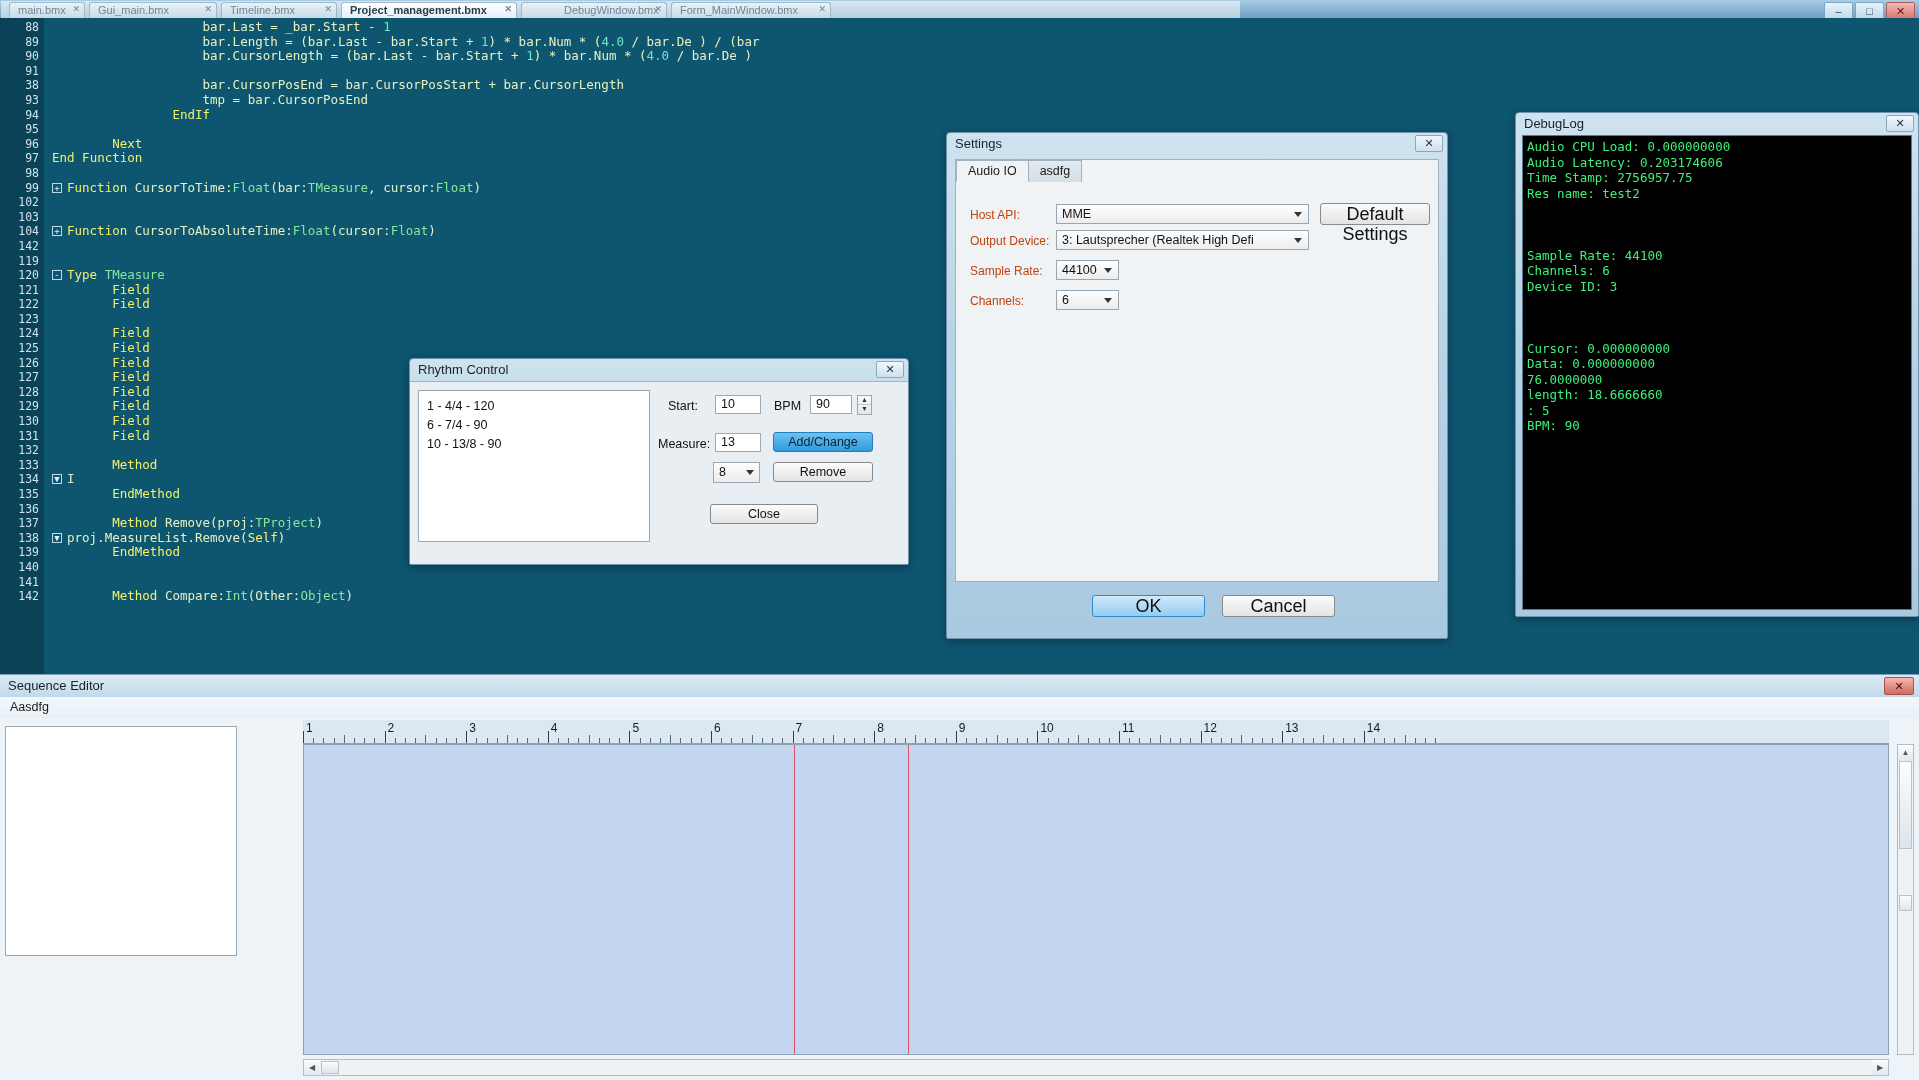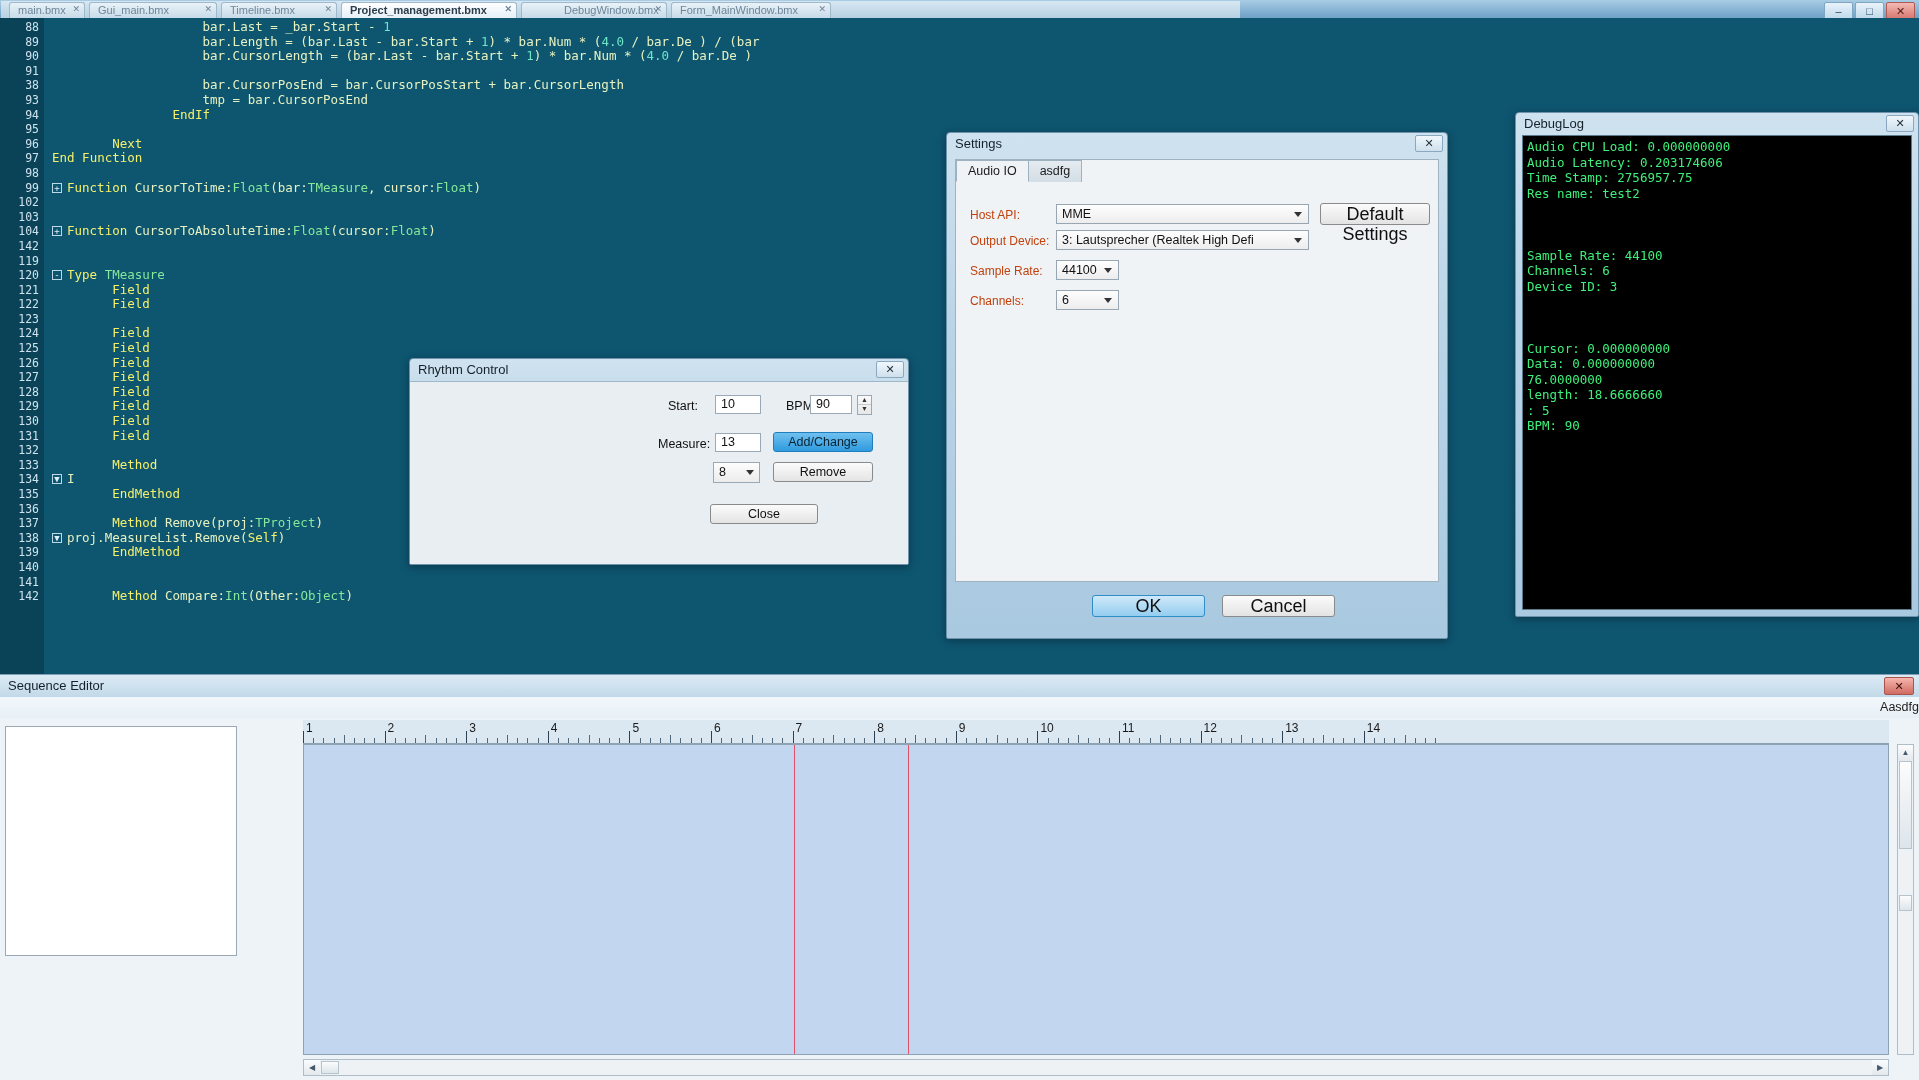--- a/index.html
+++ b/index.html
@@ -258,21 +258,21 @@
     position:absolute; left:0; top:674px; width:1919px; height:406px;
     background:linear-gradient(180deg,#dbe9f3,#c0d7e7);
     border-top:1px solid #7d9eb5;
   }
   #seq-caption {
     height:22px; position:relative; font-size:13px; color:#15222c; padding:3px 0 0 8px;
     background:linear-gradient(180deg,#dcebf5,#c2d9e9);
   }
   #seq-menubar {
     height:33px; background:linear-gradient(180deg,#f2f7fb,#e3ecf3);
-    border-bottom:1px solid #cbd9e4; font-size:12.5px; color:#222; padding:3px 0 0 10px;text-align:right;
+    border-bottom:1px solid #cbd9e4; font-size:12.5px; color:#222; padding:3px 0 0 10px;
   }
   #seq-canvas { position:absolute; left:0; right:0; top:43px; bottom:0; background:#eef3f7; }
   #seq-left-panel {
     position:absolute; left:5px; top:8px; width:232px; height:230px;
     background:#fff; border:1px solid #9aa9b5;
   }
   #seq-ruler {
     position:absolute; left:303px; right:30px; top:2px; height:24px;
     background:#dbe7f1; border-bottom:1px solid #8da3b4;
   }
@@ -541,25 +541,30 @@
     </div>
     <div id="ed-hscroll"></div>
   </div>
 
   <div id="rhythm-dialog" class="win-frame">
     <div class="win-caption">
       <span>Rhythm Control</span>
       <div class="win-xbtn">✕</div>
     </div>
     <div class="rd-body">
+      <div id="rhythm-list">
+        <div>1   -   4/4   -   120</div>
+        <div>6   -   7/4   -   90</div>
+        <div>10   -   13/8   -   90</div>
+      </div>
 
       <div class="rd-label" style="left:258px; top:17px;">Start:</div>
       <div class="rd-input" style="left:305px; top:13px; width:46px;">10</div>
 
-      <div class="rd-label" style="left:376px; top:17px;">BPM</div>
+      <div class="rd-label" style="left:364px; top:17px;">BPM</div>
       <div class="rd-input" style="left:400px; top:13px; width:42px;">90</div>
       <div class="spin" style="left:447px; top:13px;">
         <div>▲</div>
         <div>▼</div>
       </div>
 
       <div class="rd-label" style="left:248px; top:55px;">Measure:</div>
       <div class="rd-input" style="left:305px; top:51px; width:46px;">13</div>
       <div class="rd-btn primary" style="left:363px; top:50px; width:100px;">Add/Change</div>
 

